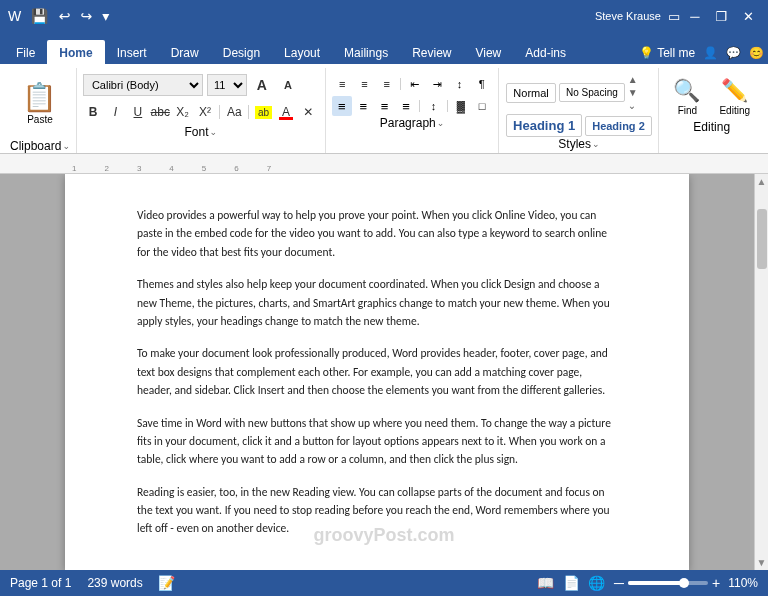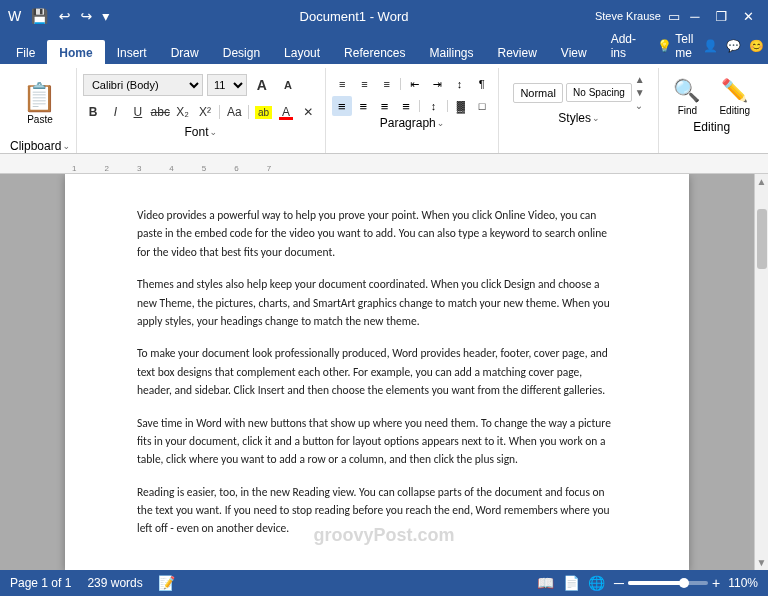--- a/index.html
+++ b/index.html
@@ -234,38 +234,36 @@
 <div class="title-bar">
   <div class="title-bar-left">
     <span class="title-icon">W</span>
     <div class="undo-redo">
       <span title="Save">💾</span>
       <span title="Undo">↩</span>
       <span title="Redo">↪</span>
       <span>▾</span>
     </div>
   </div>
-  <div class="title-bar-center">Document1  -  Word</div>
   <div class="title-bar-right">
     <span style="font-size:11px;margin-right:3px;">Steve Krause</span>
     <span title="Ribbon Display" style="font-size:13px;">▭</span>
     <span class="title-btn">─</span>
     <span class="title-btn">❐</span>
     <span class="title-btn close">✕</span>
   </div>
 </div>
 
 <div class="ribbon-tabs">
   <div class="ribbon-tab">File</div>
   <div class="ribbon-tab active">Home</div>
   <div class="ribbon-tab">Insert</div>
   <div class="ribbon-tab">Draw</div>
   <div class="ribbon-tab">Design</div>
   <div class="ribbon-tab">Layout</div>
-  <div class="ribbon-tab">References</div>
   <div class="ribbon-tab">Mailings</div>
   <div class="ribbon-tab">Review</div>
   <div class="ribbon-tab">View</div>
   <div class="ribbon-tab">Add-ins</div>
   <div class="ribbon-right">
     <span style="display:flex;align-items:center;gap:3px;">
       <span>💡</span>
       <span>Tell me</span>
     </span>
     <span>👤</span>
@@ -363,20 +361,24 @@
     <div style="display:flex;flex-direction:column;padding-top:4px;gap:3px;">
       <div class="styles-gallery">
         <div class="style-item normal">Normal</div>
         <div class="style-item no-space">No Spacing</div>
         <div style="display:flex;flex-direction:column;gap:2px;">
           <span style="font-size:10px;cursor:pointer;color:#666;">▲</span>
           <span style="font-size:10px;cursor:pointer;color:#666;">▼</span>
           <span style="font-size:10px;cursor:pointer;color:#666;">⌄</span>
         </div>
       </div>
+      <div class="styles-gallery">
+        <div class="style-item heading1">Heading 1</div>
+        <div class="style-item heading2">Heading 2</div>
+      </div>
     </div>
     <div class="ribbon-group-label-row">
       <span>Styles</span>
       <span class="expand-btn">⌄</span>
     </div>
   </div>
 
   <div class="ribbon-group">
     <div style="display:flex;gap:2px;padding-top:4px;">
       <div class="big-ribbon-btn">

